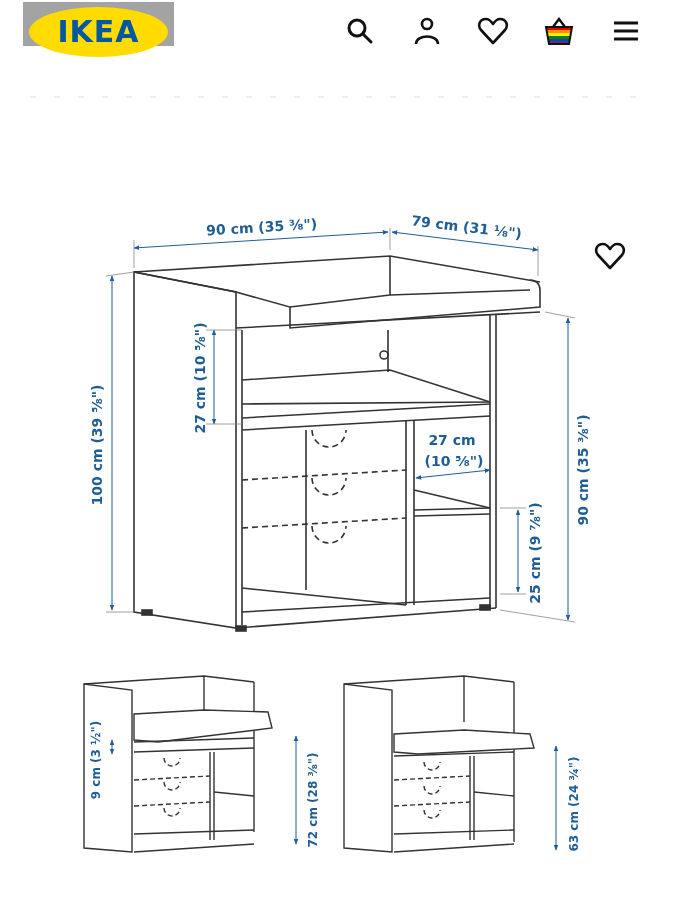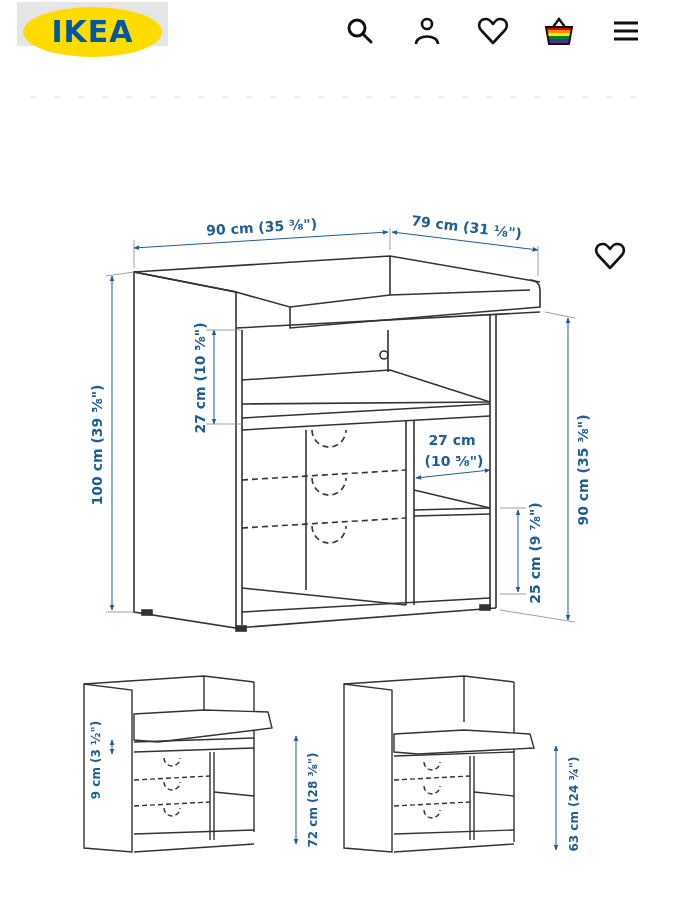--- a/index.html
+++ b/index.html
@@ -1,18 +1,18 @@
 <!DOCTYPE html>
 <html><head>
 <meta charset="utf-8">
 <style>
   html,body{margin:0;padding:0;background:#ffffff;}
   body{width:676px;height:900px;position:relative;overflow:hidden;font-family:"Liberation Sans",sans-serif;}
   .header{position:absolute;left:0;top:0;width:676px;height:70px;}
-  .logo{position:absolute;left:17px;top:2px;width:151px;height:44px;background:#e5e5e5;}
+  .logo{position:absolute;left:23px;top:2px;width:151px;height:44px;background:#a3a3a3;}
   .logo-ellipse{position:absolute;left:6px;top:5px;width:139px;height:50px;border-radius:50%;background:#ffdb00;}
   .logo-text{position:absolute;left:0;top:0;width:139px;height:50px;line-height:50px;text-align:center;font-weight:bold;font-size:30px;color:#0058a3;letter-spacing:1px;font-family:"DejaVu Sans",sans-serif;}
   .nav-icon{position:absolute;top:14px;width:34px;height:34px;}
   .faded{position:absolute;left:30px;top:96px;width:610px;height:2px;background:repeating-linear-gradient(90deg,#eeeeee 0 6px,transparent 6px 24px);}
   .drawing{position:absolute;left:0;top:0;width:676px;height:900px;}
   .dim{font-family:"DejaVu Sans",sans-serif;font-weight:bold;fill:#1f5d96;font-size:14px;}
   .dimsm{font-family:"DejaVu Sans",sans-serif;font-weight:bold;fill:#1f5d96;font-size:12px;}
   .fav{position:absolute;left:593px;top:239px;width:34px;height:34px;}
 </style>
 </head>

